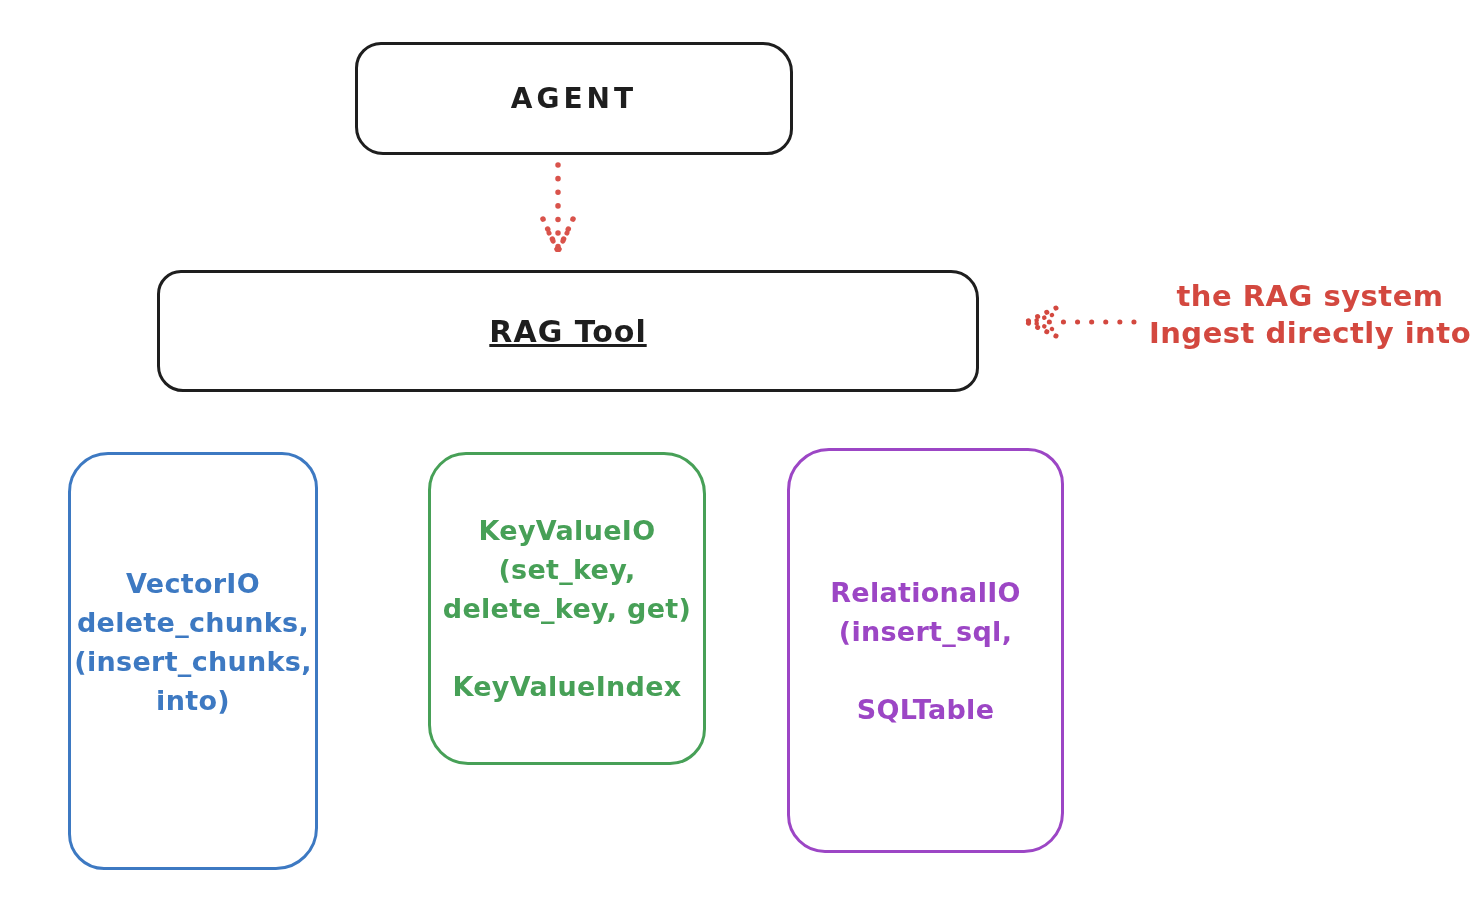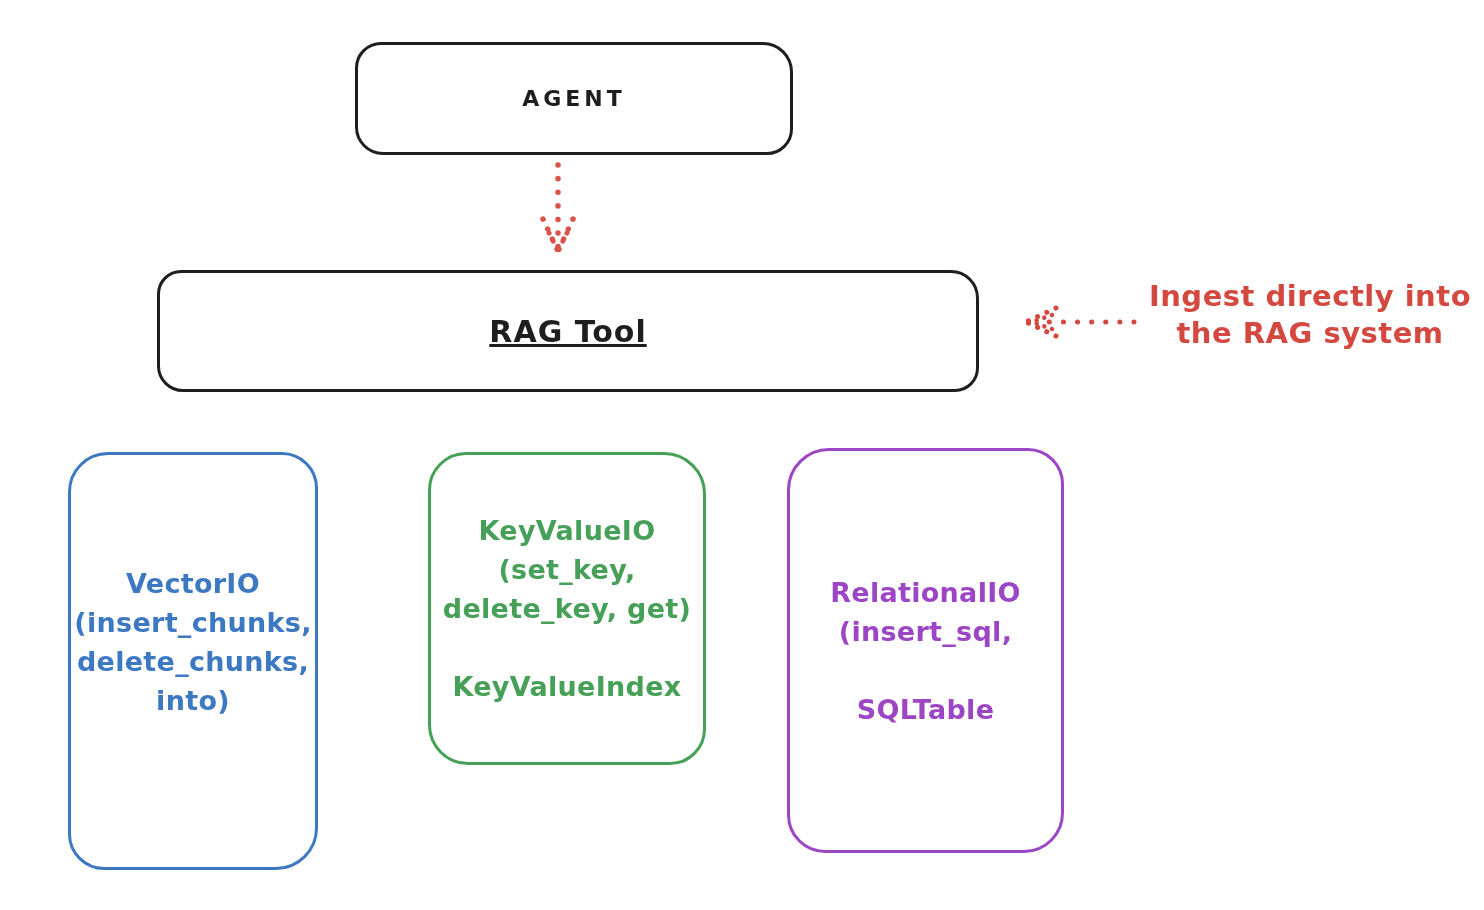--- a/index.html
+++ b/index.html
@@ -26,21 +26,21 @@
   .node-black {
     border: 3.5px solid #1e1e1e;
     color: #1e1e1e;
   }
   .agent-box {
     left: 355px; top: 42px;
     width: 438px; height: 113px;
     border-radius: 26px 30px 26px 28px;
   }
   .agent-label {
-    font-size: 22px;
+    font-size: 28px;
     font-weight: 700;
     letter-spacing: 4px;
     color: #1e1e1e;
   }
   .rag-box {
     left: 157px; top: 270px;
     width: 822px; height: 122px;
     border-radius: 24px 28px 24px 26px;
     text-decoration: underline;
   }
@@ -131,28 +131,28 @@
     <g stroke="#d3483f" fill="none" stroke-linecap="round">
       <path d="M118 20 H26" stroke-width="5" stroke-dasharray="0.1 14"></path>
       <path d="M40 6 L10 20" stroke-width="5" stroke-dasharray="0.1 10"></path>
       <path d="M40 34 L10 20" stroke-width="5" stroke-dasharray="0.1 10"></path>
       <path d="M36 13 L16 20" stroke-width="4.5" stroke-dasharray="0.1 8"></path>
       <path d="M36 27 L16 20" stroke-width="4.5" stroke-dasharray="0.1 8"></path>
     </g>
   </svg>
 
   <div class="annotation-text">
+    <div>the RAG system</div>
     <div>Ingest directly into</div>
-    <div>the RAG system</div>
   </div>
 
   <div class="storage-box box-blue">
     <div>VectorIO</div>
+    <div>delete_chunks,</div>
     <div>(insert_chunks,</div>
-    <div>delete_chunks,</div>
     <div>into)</div>
     <div class="spacer"></div>
   </div>
 
   <div class="storage-box box-green">
     <div>KeyValueIO</div>
     <div>(set_key,</div>
     <div>delete_key, get)</div>
     <div class="spacer"></div>
     <div>KeyValueIndex</div>

